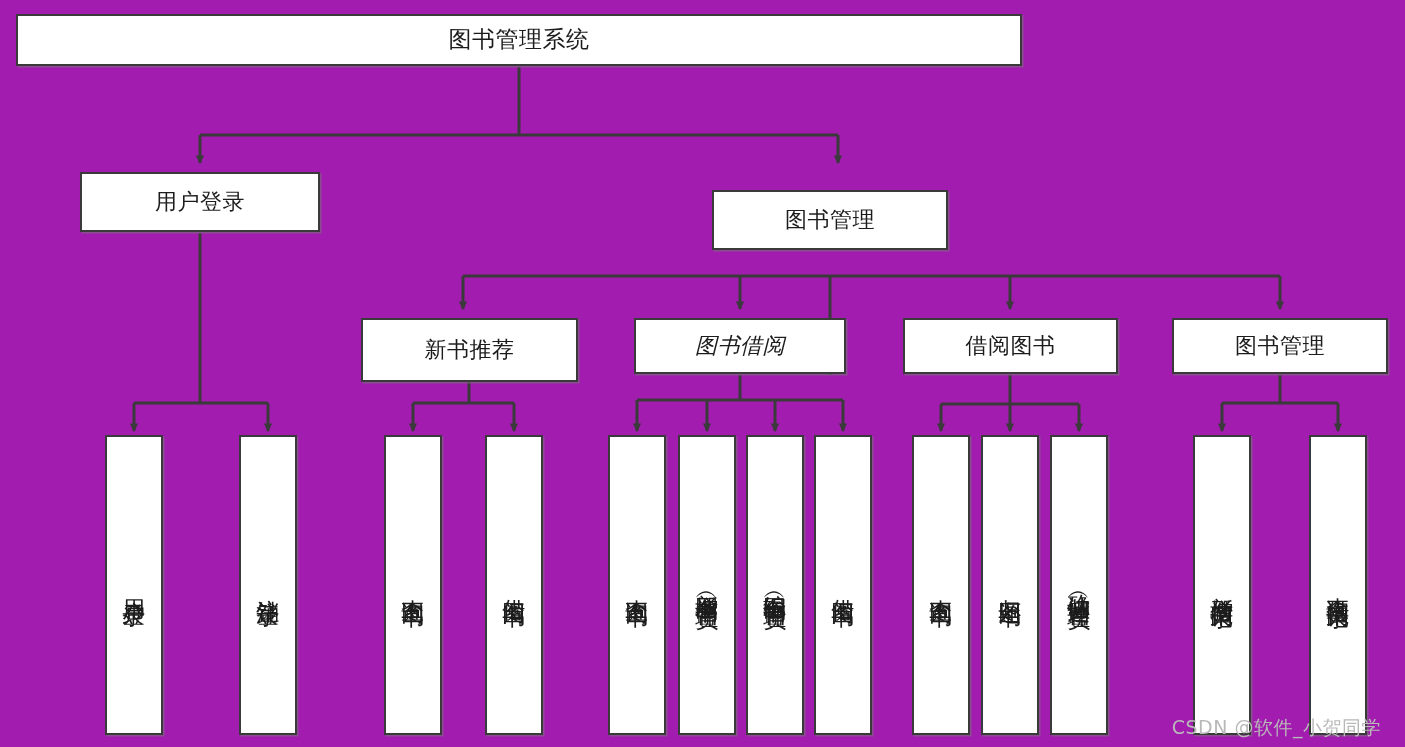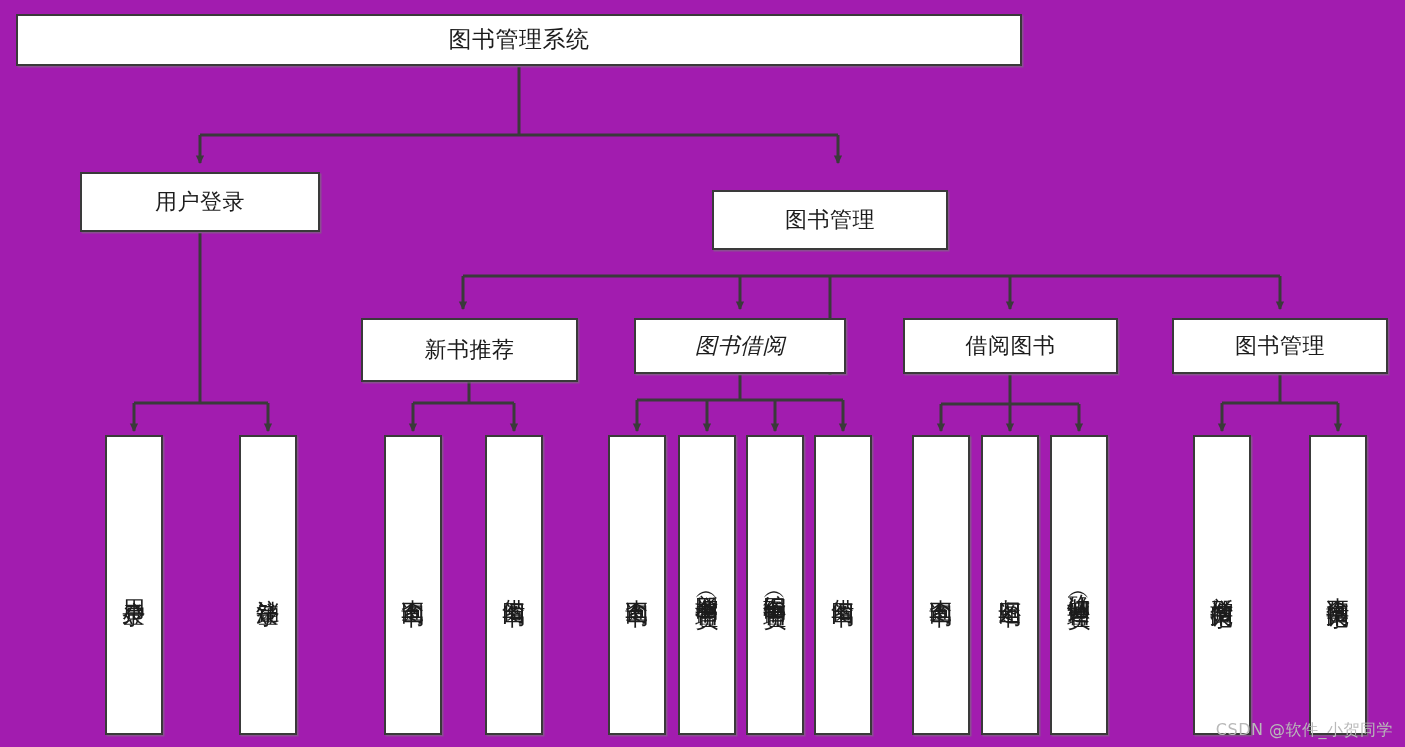--- a/index.html
+++ b/index.html
@@ -56,23 +56,23 @@
     writing-mode: vertical-rl;
     text-orientation: upright;
     font-size: 23px;
     line-height: 1.16;
     letter-spacing: 2px;
     white-space: nowrap;
     max-height: 270px;
   }
   #watermark {
     position: absolute;
-    right: 12px;
+    right: 24px;
     bottom: 6px;
-    font-size: 16px;
+    font-size: 19px;
     color: #b9b9b9;
     letter-spacing: 0.5px;
     user-select: none;
     white-space: nowrap;
   }
 </style>
 </head>
 <body>
 
 <div id="canvas">

